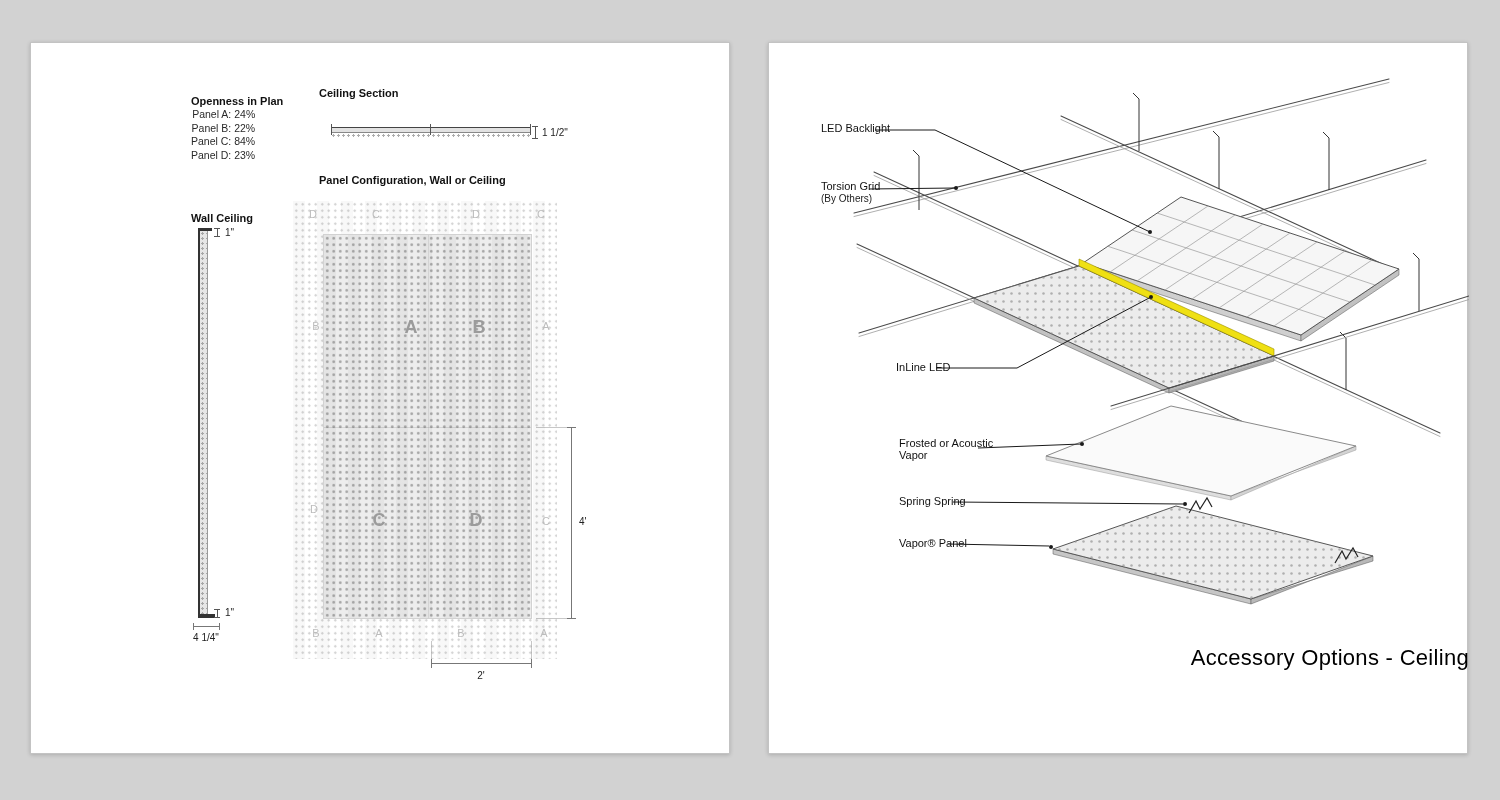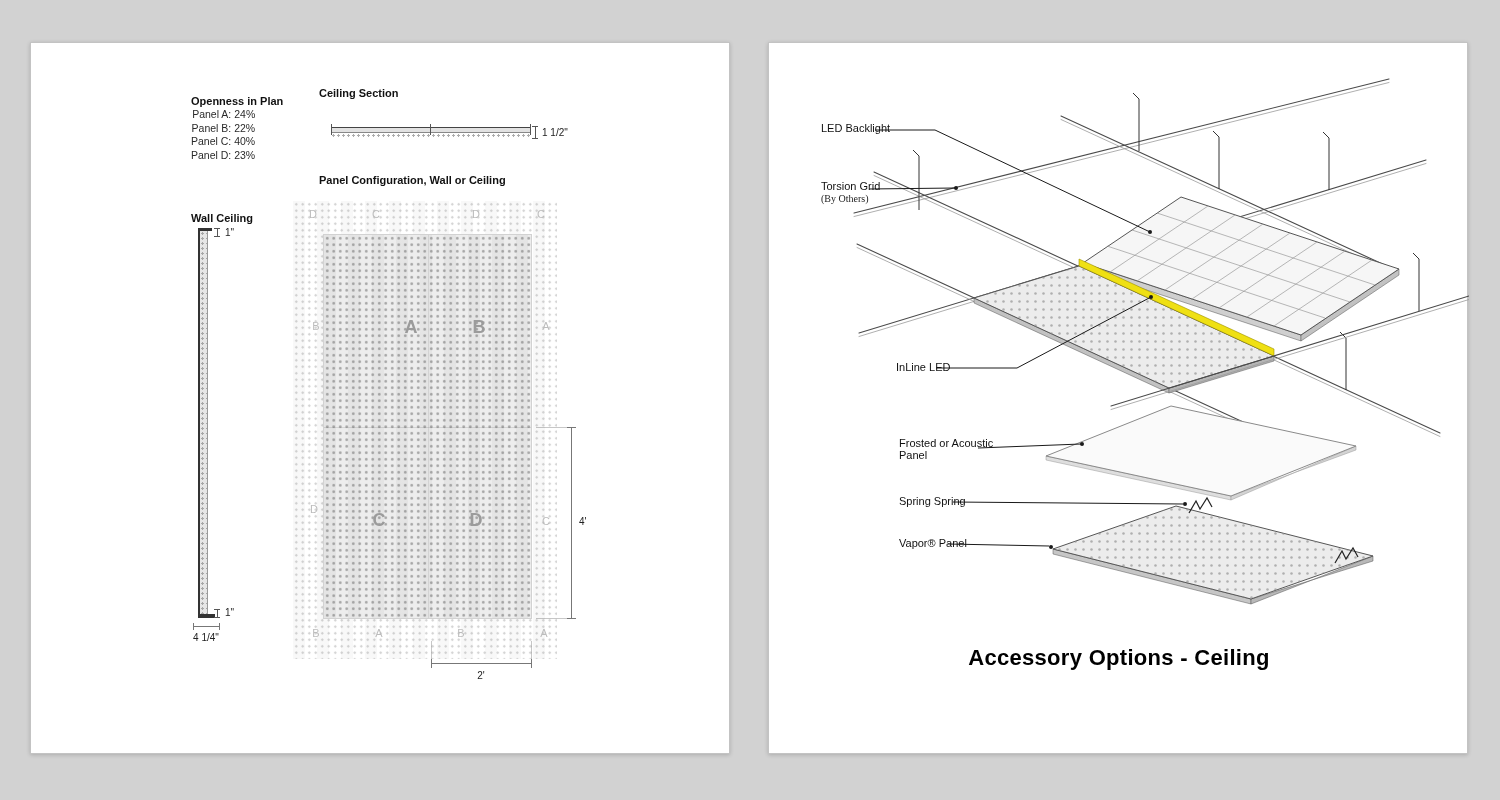--- a/index.html
+++ b/index.html
@@ -18,48 +18,48 @@
   #page-left { left:30px; }
   #page-right { left:768px; }
   .abs { position:absolute;text-align:right; }
   .h-small { position:absolute; font-size:11px; font-weight:bold; color:#111; }
   .txt-small { font-size:10.5px; color:#2a2a2a; line-height:13.5px; }
   .dim-label { position:absolute; font-size:10px; color:#222; }
   .dimline { position:absolute; background:#777; }
   .extline { position:absolute; background:rgba(0,0,0,0.22); }
   .ghost-letter { position:absolute; font-size:11px; color:#bcbcbc; width:16px; text-align:center; }
   .quad-letter { position:absolute; font-size:18px; font-weight:bold; color:#9b9b9b; width:30px; text-align:center; }
-  .page-title { position:absolute; text-align:center; font-weight:bold; color:#000; letter-spacing:0.3px; }
+  .page-title { position:absolute; text-align:right; font-weight:normal; color:#000; letter-spacing:0.3px; }
   .pattern-ghost {
     background-image:
       repeating-linear-gradient(90deg, rgba(120,120,120,0.05) 0 12px, rgba(0,0,0,0) 12px 24px),
       radial-gradient(circle, rgba(120,120,120,0.33) 1.1px, rgba(0,0,0,0) 1.35px);
     background-size:auto, 6.5px 6.5px;
   }
   .pattern-solid {
     background-color:#ededed;
     background-image:
       repeating-linear-gradient(90deg, rgba(90,90,90,0.06) 0 12px, rgba(0,0,0,0) 12px 24px),
       radial-gradient(circle, rgba(70,70,70,0.42) 1.2px, rgba(0,0,0,0) 1.45px);
     background-size:auto, 6.5px 6.5px;
     border:1px solid #d2d2d2;
   }
   .iso-label { position:absolute; font-size:11px; color:#111; line-height:11.5px;padding-left:20px; }
-  .iso-label .sub { font-size:10px; color:#222;font-family:Liberation Serif, serif; }
+  .iso-label .sub { font-size:10px; color:#222; }
 </style>
 </head>
 <body>
 
 <div class="page" id="page-left">
 
   <div class="h-small" style="left:160px;top:52px">Openness in Plan</div>
   <div class="abs txt-small" style="left:160px;top:65px">
     <div>Panel A: 24%</div>
     <div>Panel B: 22%</div>
-    <div>Panel C: 40%</div>
+    <div>Panel C: 84%</div>
     <div>Panel D: 23%</div>
   </div>
 
   <div class="h-small" style="left:288px;top:44px">Ceiling Section</div>
   <div class="abs" style="left:300px;top:84px;width:200px;height:13px">
     <div class="abs" style="left:0;top:0;width:200px;height:6px;background:#e2e2e2;border-top:1.5px solid #444;border-bottom:0.5px solid #888"></div>
     <div class="abs" style="left:0;top:6px;width:200px;height:6px;background-image:radial-gradient(circle, rgba(90,90,90,0.5) 1.2px, transparent 1.4px);background-size:5px 5px"></div>
     <div class="abs" style="left:0;top:-3px;width:1px;height:11px;background:#555"></div>
     <div class="abs" style="left:99px;top:-3px;width:1px;height:11px;background:#555"></div>
     <div class="abs" style="left:199px;top:-3px;width:1px;height:11px;background:#555"></div>
@@ -234,19 +234,19 @@
   </svg>
 
   <div class="iso-label" style="left:32px;top:80px">LED Backlight</div>
   <div class="iso-label" style="left:32px;top:138px">
     <div>Torsion Grid</div>
     <div class="sub">(By Others)</div>
   </div>
   <div class="iso-label" style="left:107px;top:319px">InLine LED</div>
   <div class="iso-label" style="left:110px;top:395px">
     <div>Frosted or Acoustic</div>
-    <div>Panel</div>
+    <div>Vapor</div>
   </div>
   <div class="iso-label" style="left:110px;top:453px">Spring Spring</div>
   <div class="iso-label" style="left:110px;top:495px">Vapor® Panel</div>
 
   <div class="page-title" style="left:0;top:602px;width:700px;font-size:22px">Accessory Options - Ceiling</div>
 </div>
 
 </body></html>

